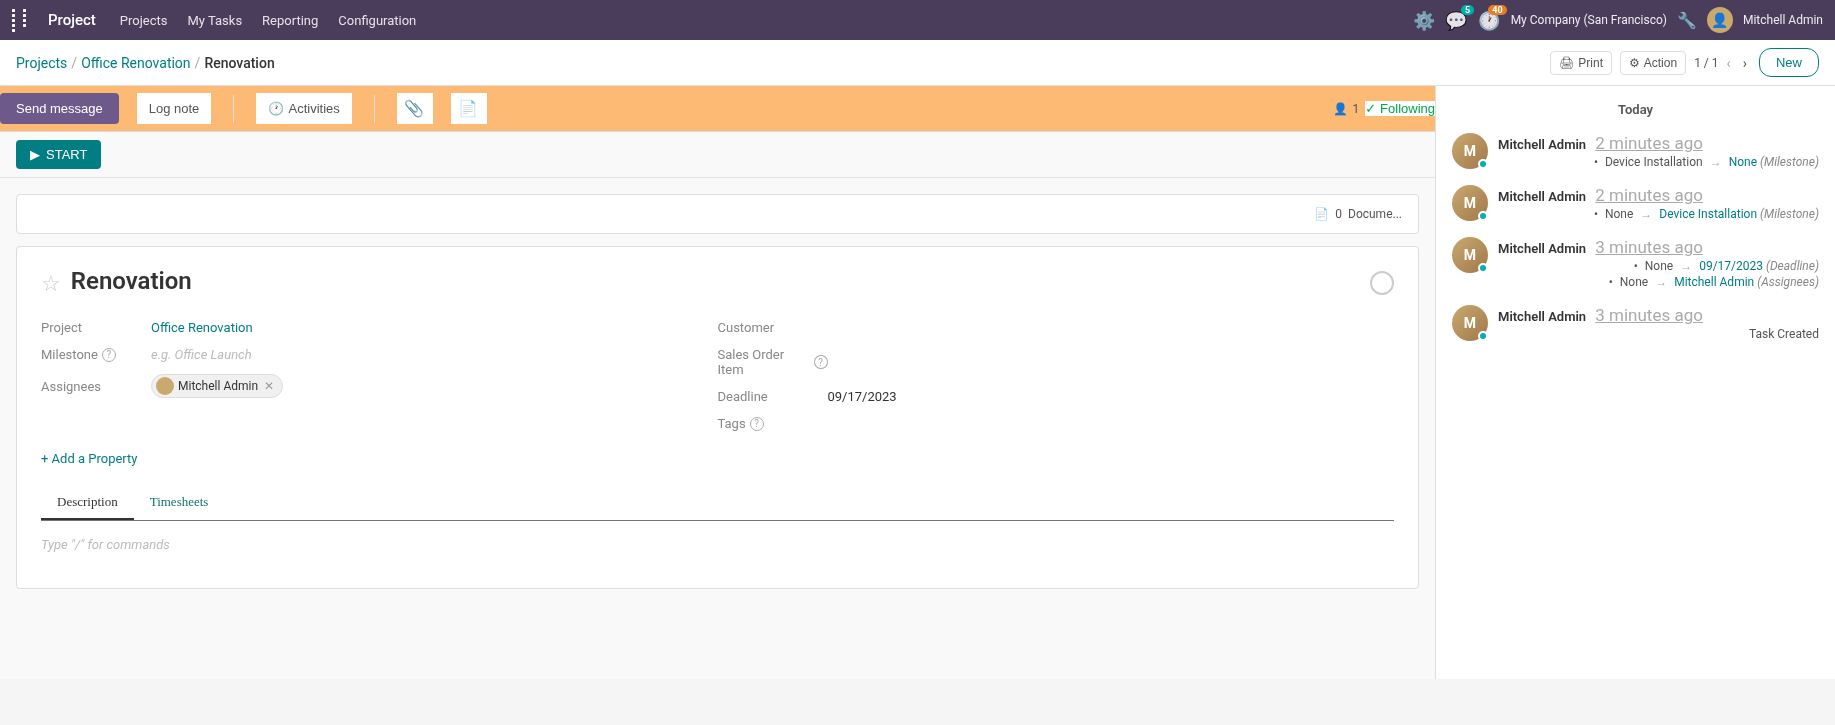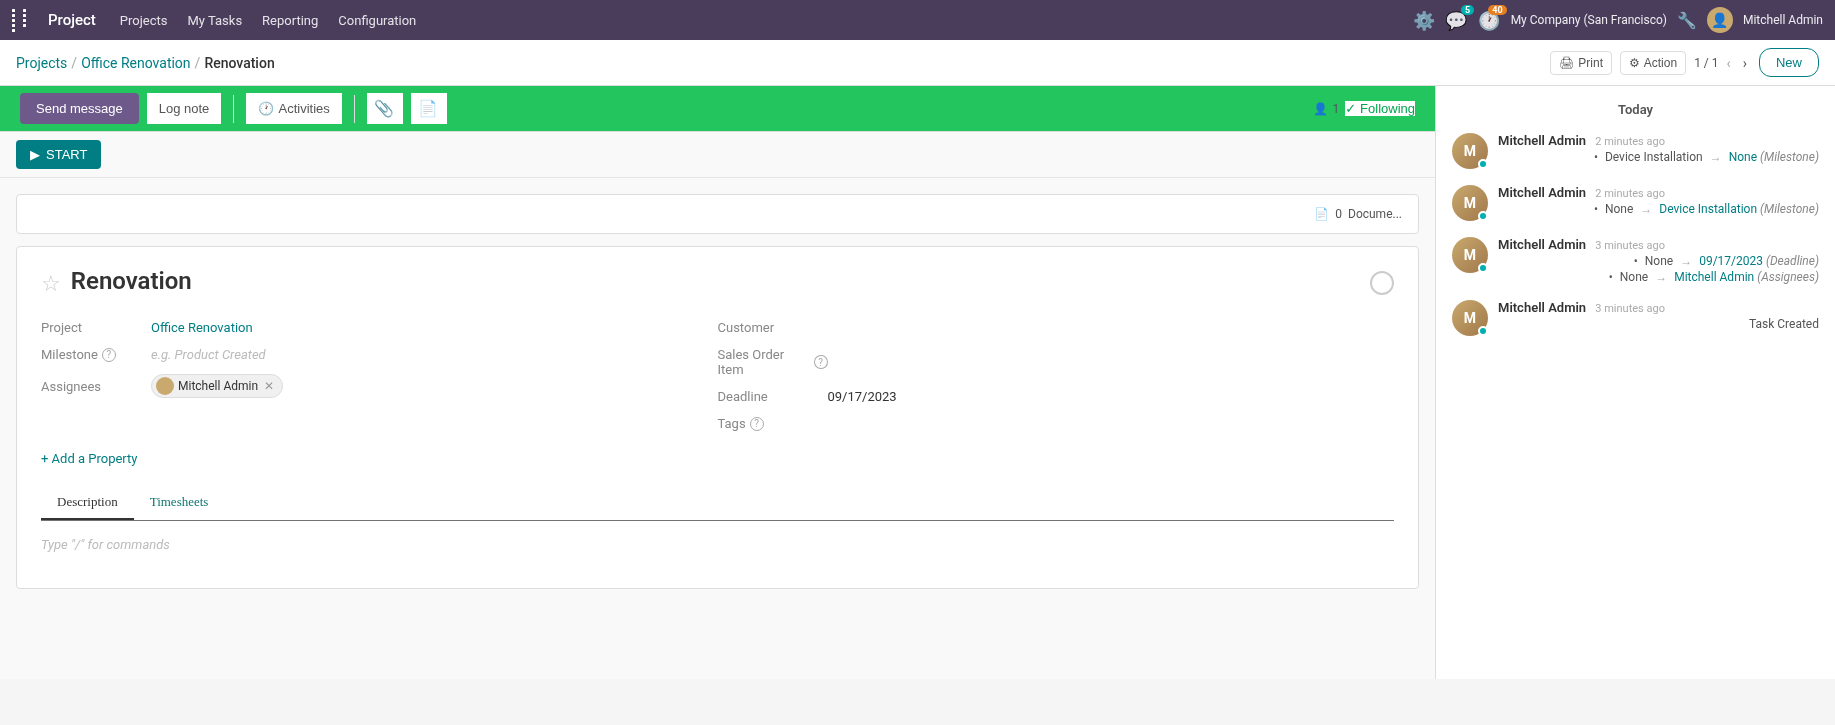--- a/index.html
+++ b/index.html
@@ -139,21 +139,21 @@
       background: white;
       border-left: 1px solid #ddd;
       overflow-y: auto;
       padding: 16px;
     }
     .chatter-today { text-align: center; font-size: 13px; font-weight: 600; color: #555; margin-bottom: 16px; }
     .chatter-entry { display: flex; gap: 10px; margin-bottom: 16px; }
     .online-dot { width: 10px; height: 10px; background: #00b0b0; border-radius: 50%; position: absolute; bottom: 0; right: 0; border: 2px solid white; }
     .chatter-content { flex: 1; }
     .chatter-author { font-weight: 600; color: #333; font-size: 13px; }
-    .chatter-time { color: #aaa; font-size: 11px; margin-left: 6px; }
+    .chatter-time { color: #aaa; font-size: 17px; margin-left: 6px; text-decoration: underline; }
     .chatter-change { color: #555; font-size: 12px; margin-top: 2px; text-align: right; }
     .chatter-change span.arrow { color: #aaa; margin: 0 4px; }
     .chatter-change span.to-link { color: #017e84; }
     .chatter-change span.type { color: #888; font-style: italic; }
     .bullet { color: #555; margin-right: 4px; }
     .avatar-placeholder { width: 36px; height: 36px; border-radius: 50%; background: linear-gradient(135deg, #c9a96e, #a0784a); flex-shrink: 0; position: relative; display: flex; align-items: center; justify-content: center; color: white; font-size: 14px; font-weight: bold; }
   </style>
 </head>
 <body>
 
@@ -214,21 +214,21 @@
       <span class="pag-arrow active">›</span>
     </div>
     <button class="new-btn">New</button>
   </div>
 </div>
 
 <div style="display:flex; height:calc(725px - 132px);">
 
   <div style="flex:1; background:#f9f9f9; overflow-y:auto; display:flex; flex-direction:column;">
 
-    <div style="display:flex; background:#22c55e; border-bottom:1px solid #ddd; height:46px; align-items:center; padding:0 20px; gap:8px;">
+    <div style="display:flex; background:#fdba74; border-bottom:1px solid #ddd; height:46px; align-items:center; padding:0 0; gap:18px;">
       <button class="send-msg-btn">Send message</button>
       <button class="log-note-btn">Log note</button>
       <div class="btn-sep"></div>
       <button class="activities-btn">
         <span>🕐</span>
         <span>Activities</span>
       </button>
       <div class="btn-sep"></div>
       <button class="icon-btn">📎</button>
       <button class="icon-btn">📄</button>
@@ -273,21 +273,21 @@
           <div class="form-section">
             <div class="form-row">
               <span class="form-label">Project</span>
               <span class="form-value">Office Renovation</span>
             </div>
             <div class="form-row">
               <span class="form-label">
                 <span>Milestone</span>
                 <span class="help-icon">?</span>
               </span>
-              <span class="form-placeholder">e.g. Product Created</span>
+              <span class="form-placeholder">e.g. Office Launch</span>
             </div>
             <div class="form-row">
               <span class="form-label">Assignees</span>
               <div class="assignee-tag">
                 <div class="assignee-avatar"></div>
                 <span>Mitchell Admin</span>
                 <span class="remove-x">✕</span>
               </div>
             </div>
           </div>

